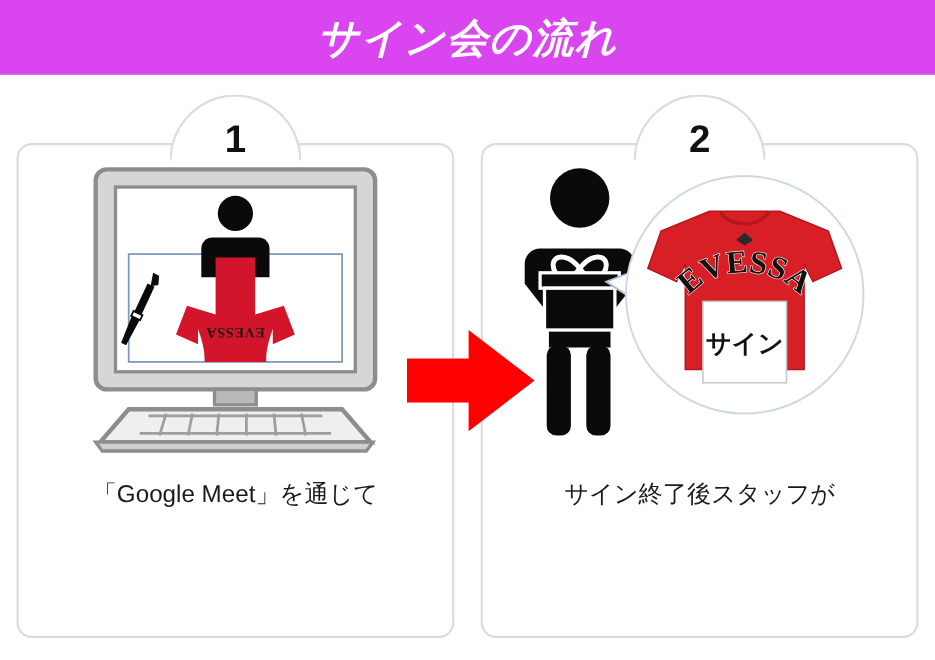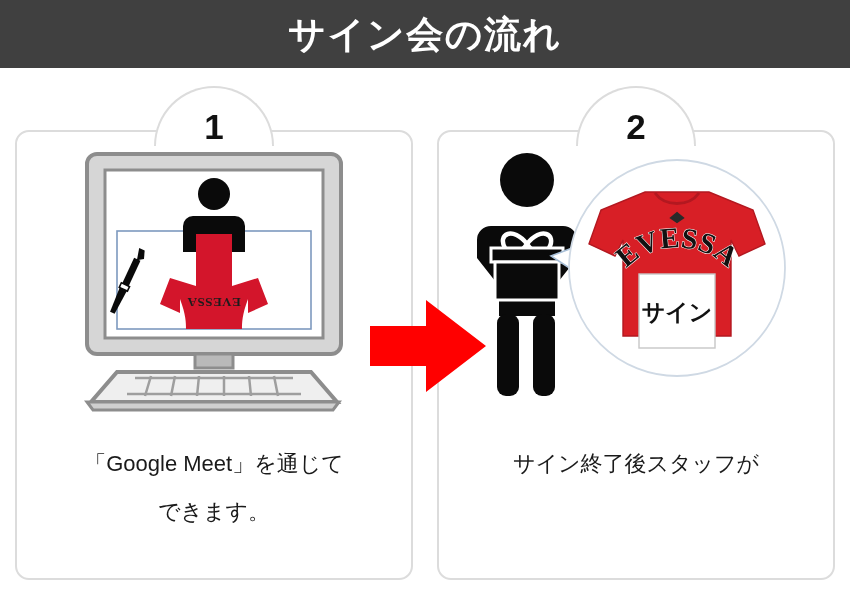--- a/index.html
+++ b/index.html
@@ -13,24 +13,25 @@
     font-family: "Liberation Sans", "DejaVu Sans", sans-serif;
     overflow: hidden;
     position: relative;
   }
 
   
   .header {
     position: absolute;
     left: 0; top: 0;
     width: 850px; height: 68px;
-    background: #404040;
+    background: #d946ef;
     display: flex;
     align-items: center;
     justify-content: center;
+    font-style: italic;
   }
   .header-title {
     color: #ffffff;
     font-size: 37px;
     font-weight: bold;
     letter-spacing: 1.5px;
     line-height: 1;
     white-space: nowrap;
   }
 
@@ -93,21 +94,21 @@
   }
   .caption {
     position: absolute;
     left: 0; right: 0;
     top: 300px;
     text-align: center;
     font-size: 22px;
     color: #1a1a1a;
     line-height: 1.5;
   }
-  .caption div { white-space: nowrap; margin-top: 15px; }
+  .caption div { white-space: nowrap; }
 
   
   .laptop { position: absolute; left: 50%; top: 0; transform: translateX(-50%); }
 
   
   .arrow {
     position: absolute;
     left: 368px;
     top: 228px;
     z-index: 5;
@@ -167,21 +168,20 @@
         <path d="M58 248 h174" stroke="#9e9e9e" stroke-width="2.5" fill="none"></path>
         <path d="M66 232 h158" stroke="#9e9e9e" stroke-width="2.5" fill="none"></path>
         <path d="M82 230 l-6 20 M106 230 l-4 20 M130 230 l-2 20 M155 230 l0 20
                  M180 230 l2 20 M205 230 l4 20" stroke="#9e9e9e" stroke-width="2.5" fill="none"></path>
         <path d="M18 256 h252 l-6 8 h-240 z" fill="#cfcfcf" stroke="#8d8d8d" stroke-width="3"></path>
       </svg>
     </div>
 
     <div class="caption">
       <div>「Google Meet」を通じて</div>
-      <div>できます。</div>
     </div>
   </div>
 
   <svg class="arrow" width="120" height="100" viewBox="0 0 120 100">
     <path d="M2 30 h56 v-26 l60 46 l-60 46 v-26 h-56 z" fill="#ff0000"></path>
   </svg>
 
   <div class="card card-2">
 
     <div class="tab">

